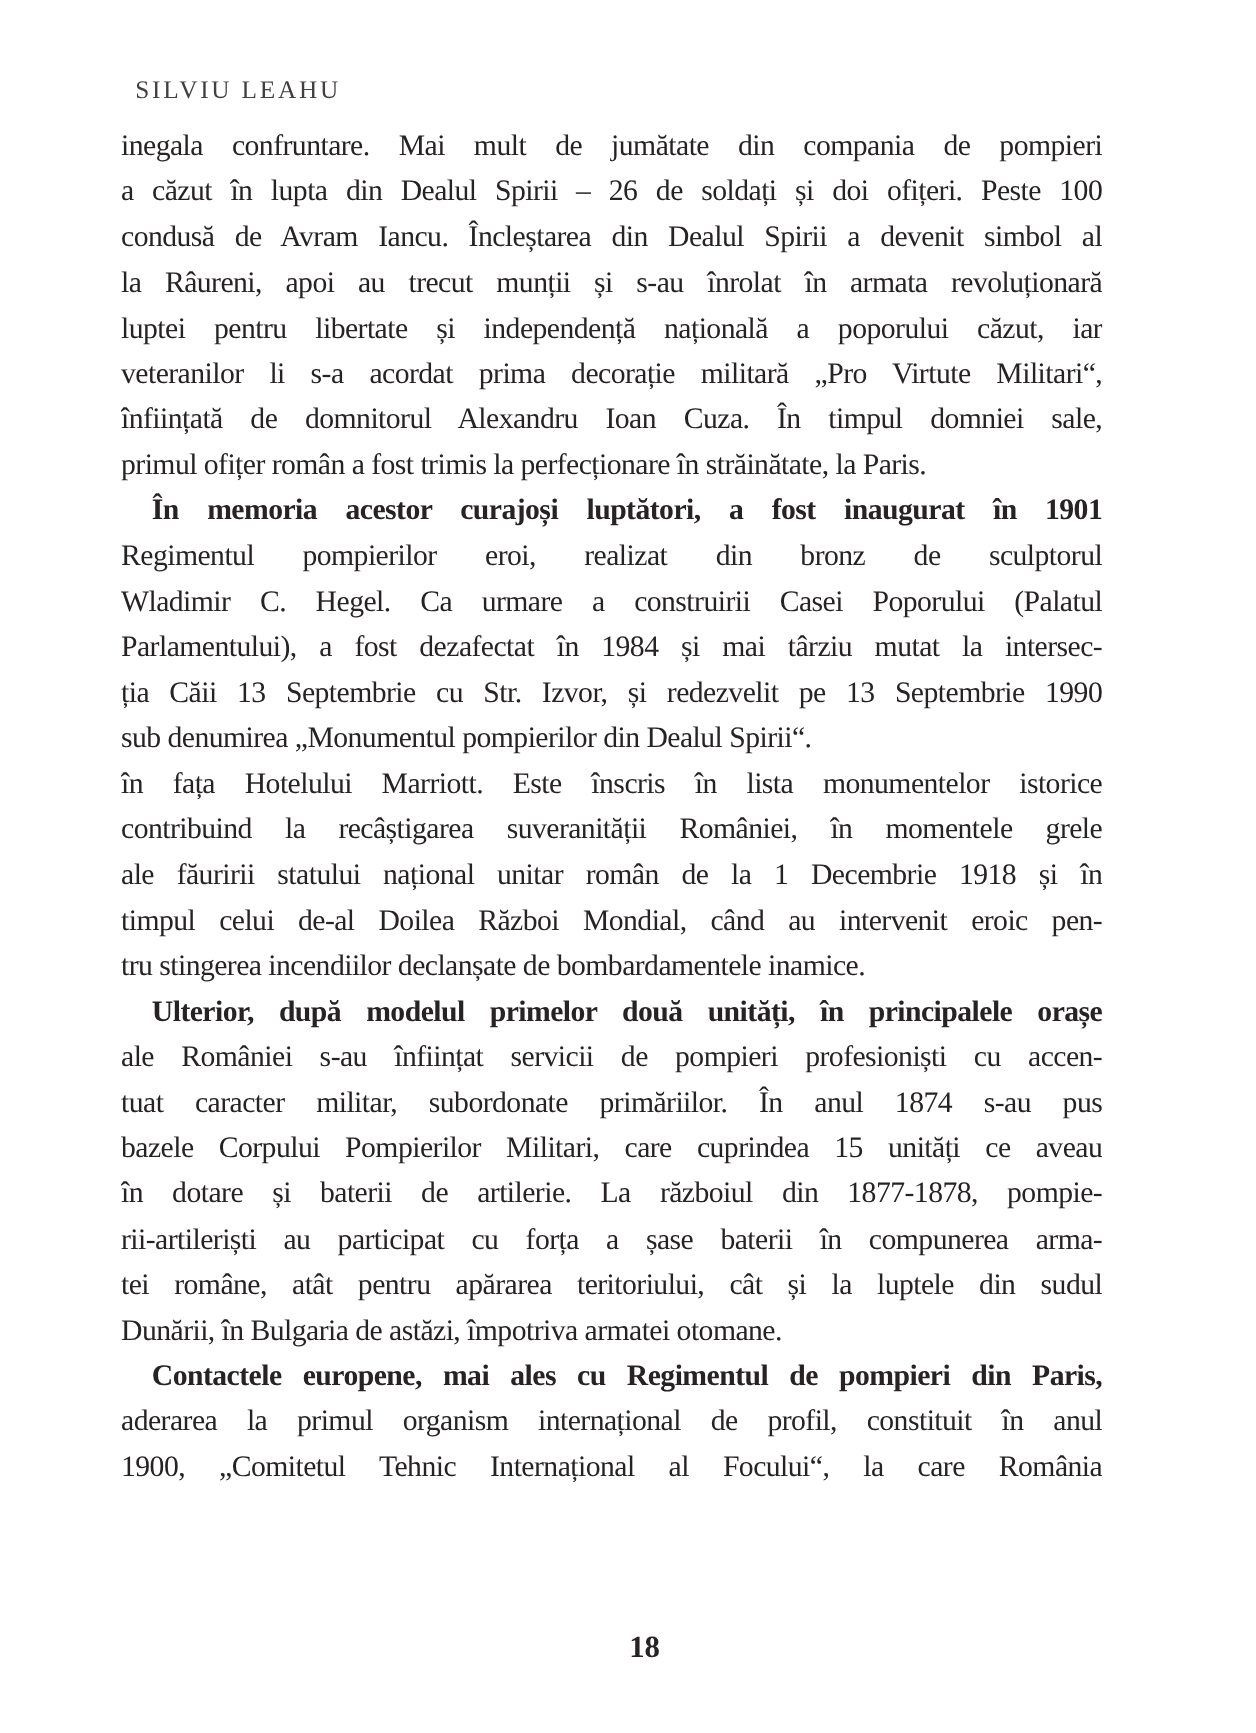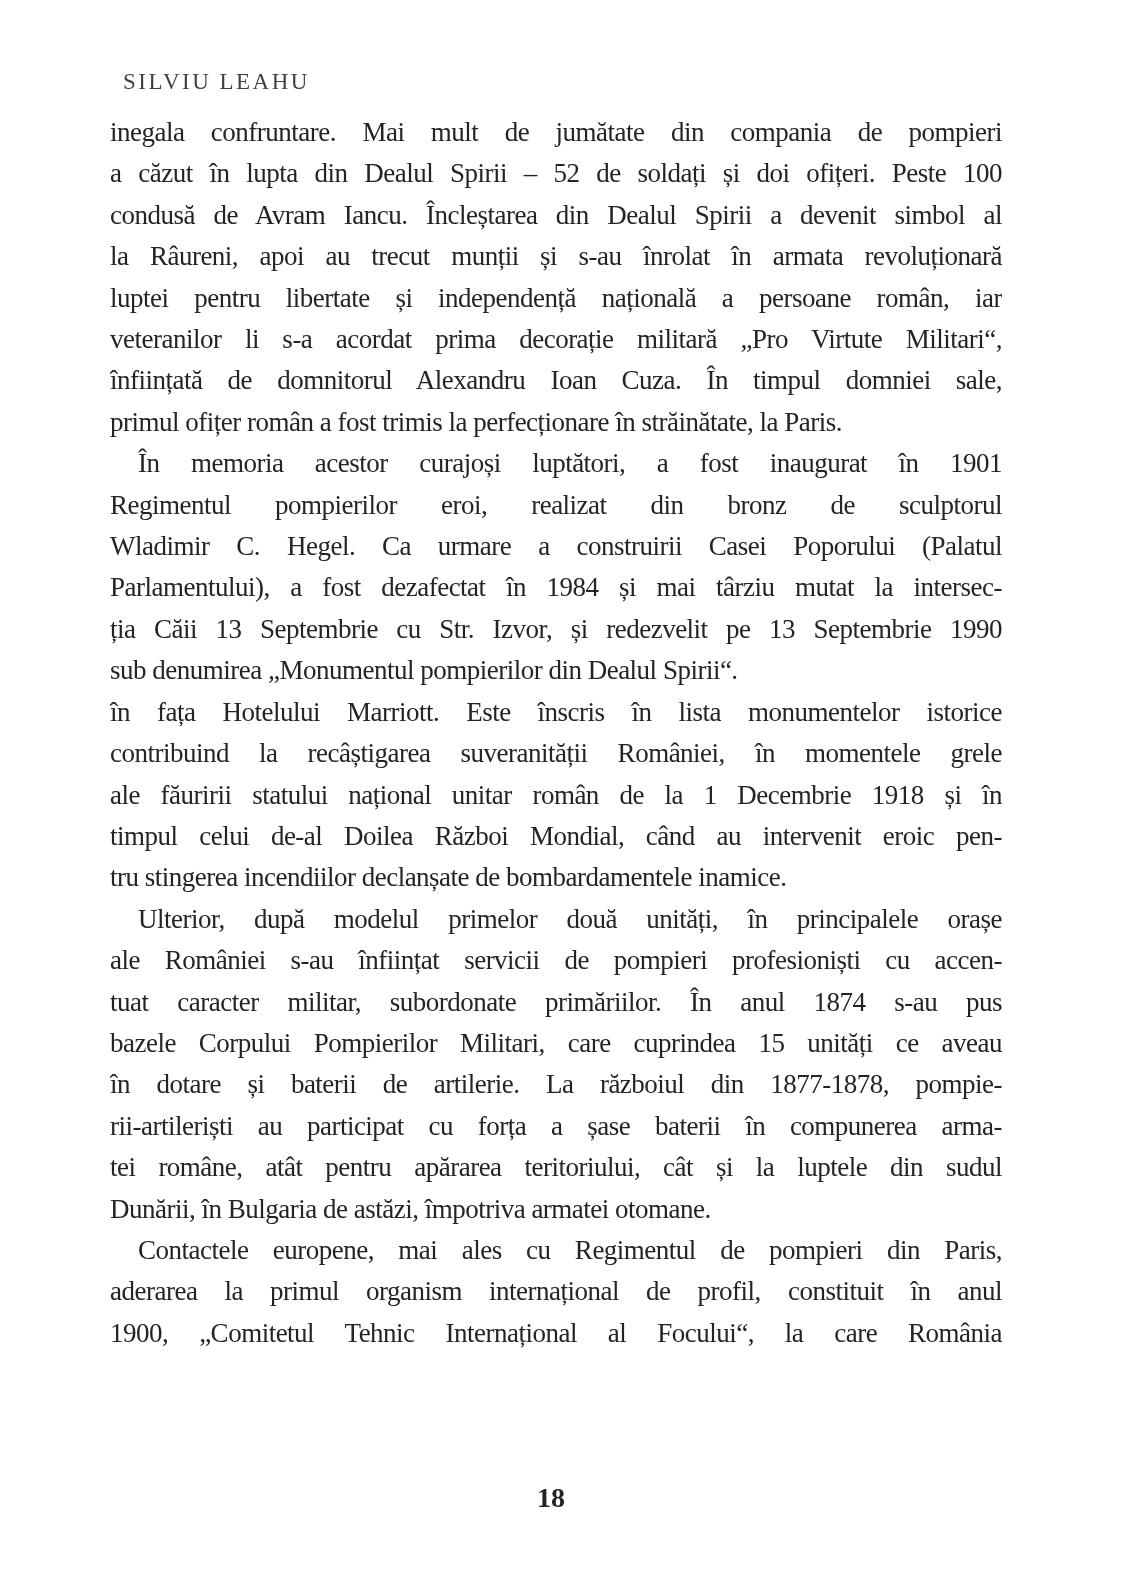--- a/index.html
+++ b/index.html
@@ -45,47 +45,47 @@
     display: block;
     width: 892px;
     font-size: 27px;
     line-height: 41.4px;
     letter-spacing: -0.5px;
     text-align: justify;
     text-align-last: justify;
     white-space: normal;
     overflow: hidden;
   }
-  .line.first-indent { text-indent: 28px; }
+  .line.first-indent { text-indent: 28px; font-weight: bold; }
   .line.para-last { text-align-last: left; }
   .folio {
     position: absolute;
-    left: 105px;
+    left: 140px;
     top: 1478px;
     width: 892px;
     text-align: center;
     font-size: 28px;
     line-height: 40px;
     font-weight: bold;
     color: var(--text-color);
   }
 </style>
 </head>
 <body>
 
 <div class="page">
   <div class="running-header">SILVIU LEAHU</div>
 
   <div class="body-text">
       <div class="para">
         <div class="line" style="">inegala confruntare. Mai mult de jumătate din compania de pompieri</div>
-        <div class="line" style="">a căzut în lupta din Dealul Spirii – 52 de soldați și doi ofițeri. Peste 100</div>
+        <div class="line" style="">a căzut în lupta din Dealul Spirii – 26 de soldați și doi ofițeri. Peste 100</div>
         <div class="line" style="">condusă de Avram Iancu. Încleștarea din Dealul Spirii a devenit simbol al</div>
         <div class="line" style="">la Râureni, apoi au trecut munții și s-au înrolat în armata revoluționară</div>
-        <div class="line" style="">luptei pentru libertate și independență națională a persoane român, iar</div>
+        <div class="line" style="">luptei pentru libertate și independență națională a poporului căzut, iar</div>
         <div class="line" style="">veteranilor li s-a acordat prima decorație militară „Pro Virtute Militari“,</div>
         <div class="line" style="">înființată de domnitorul Alexandru Ioan Cuza. În timpul domniei sale,</div>
         <div class="line para-last" style="">primul ofițer român a fost trimis la perfecționare în străinătate, la Paris.</div>
       </div>
       <div class="para">
         <div class="line first-indent" style="">În memoria acestor curajoși luptători, a fost inaugurat în 1901</div>
         <div class="line" style="">Regimentul pompierilor eroi, realizat din bronz de sculptorul</div>
         <div class="line" style="">Wladimir C. Hegel. Ca urmare a construirii Casei Poporului (Palatul</div>
         <div class="line" style="">Parlamentului), a fost dezafectat în 1984 și mai târziu mutat la intersec-</div>
         <div class="line" style="">ția Căii 13 Septembrie cu Str. Izvor, și redezvelit pe 13 Septembrie 1990</div>

